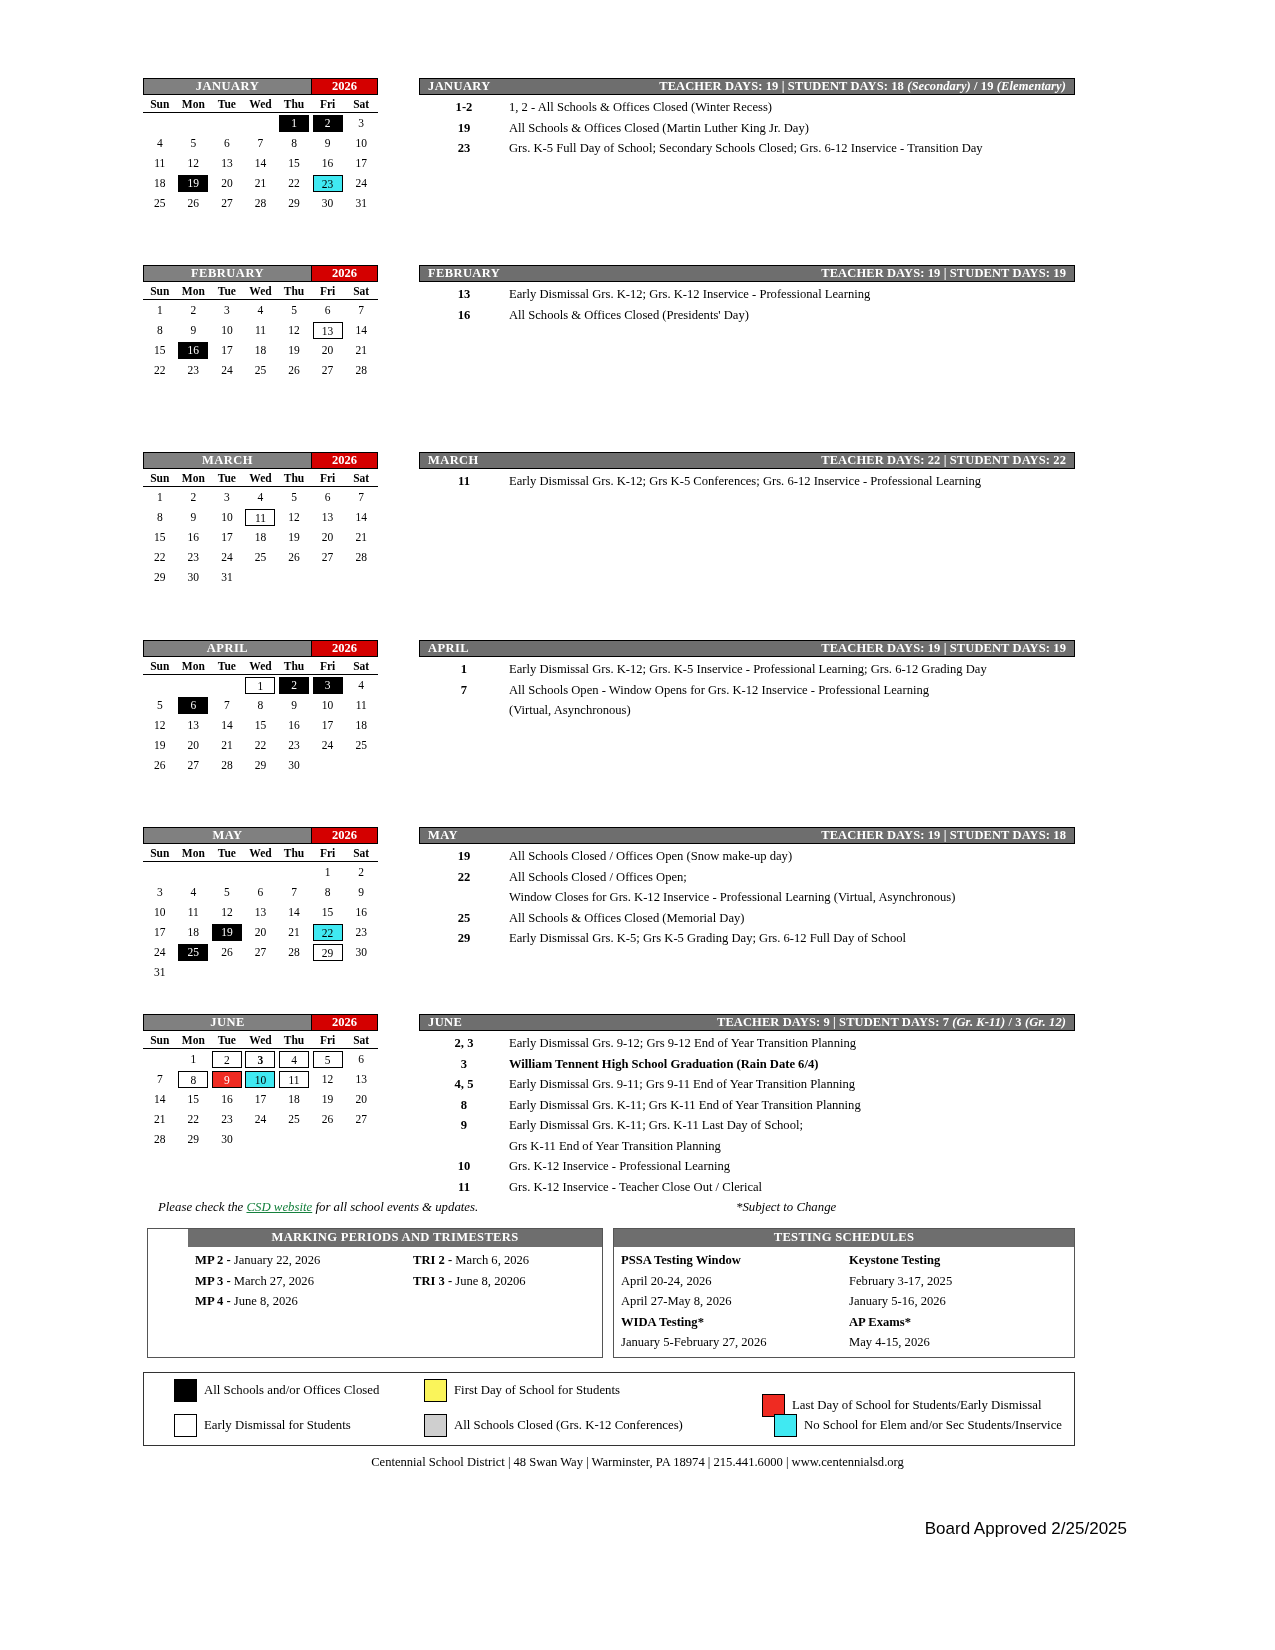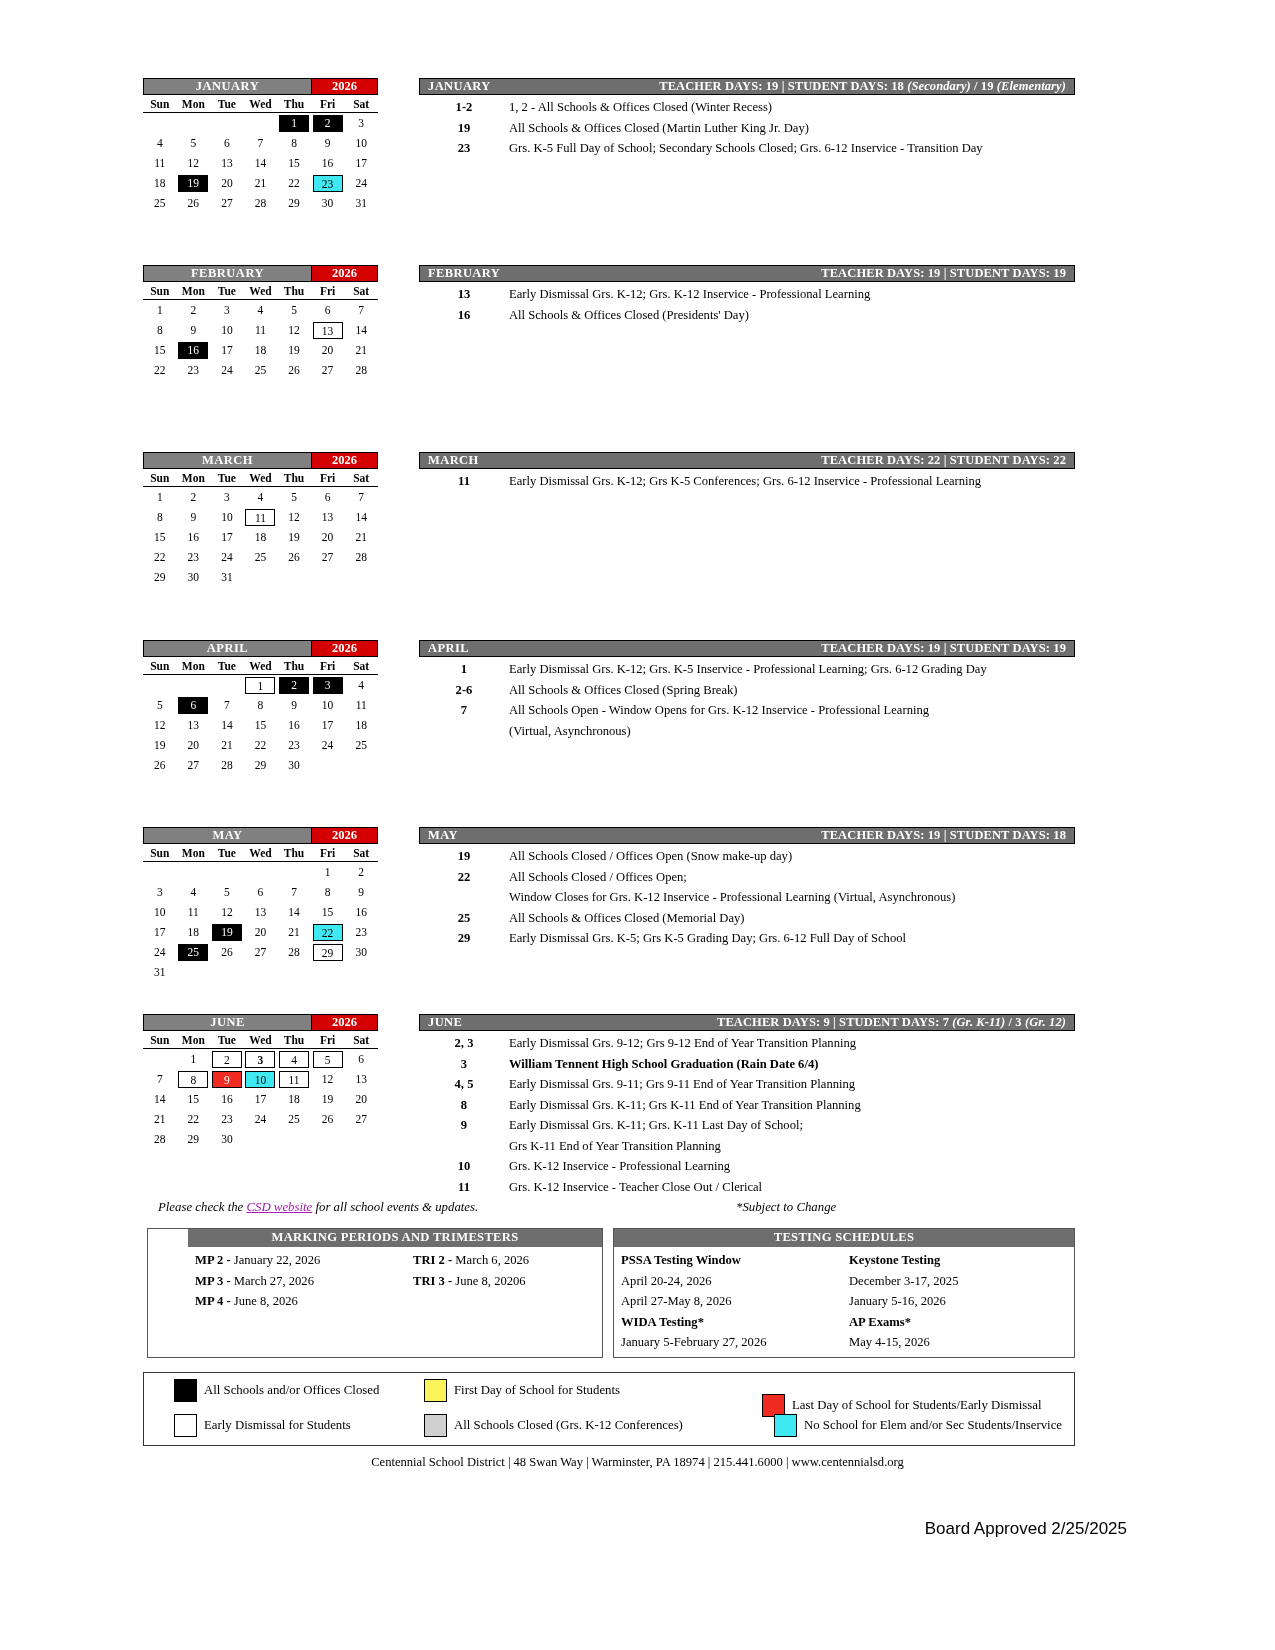--- a/index.html
+++ b/index.html
@@ -141,21 +141,21 @@
   .note-row {
     position: absolute;
     left: 143px;
     width: 932px;
     top: 1200px;
     font-style: italic;
     font-size: 12.8px;
   }
   .note-left { position: absolute; left: 15px; top: 0; }
   .note-right { position: absolute; left: 593px; top: 0; }
-  .link { color: #a21caf; text-decoration: underline; }
+  .link { color: #15803d; text-decoration: underline; }
 
   
   .info-box {
     position: absolute;
     border: 1.5px solid #555;
     box-sizing: border-box;
     background: #fff;
   }
   .info-head {
     background: #6e6e6e;
@@ -825,24 +825,20 @@
               <div class="ev-month">APRIL</div>
               <div class="ev-days"><span>TEACHER DAYS: 19 | STUDENT DAYS: 19</span></div>
             </div>
             <table class="events">
               <tbody>
                 <tr>
                   <td class="ev-date">1</td>
                   <td class="ev-desc">Early Dismissal Grs. K-12; Grs. K-5 Inservice - Professional Learning; Grs. 6-12 Grading Day</td>
                 </tr>
                 <tr>
-                  <td class="ev-date">2-6</td>
-                  <td class="ev-desc">All Schools &amp; Offices Closed (Spring Break)</td>
-                </tr>
-                <tr>
                   <td class="ev-date">7</td>
                   <td class="ev-desc">All Schools Open - Window Opens for Grs. K-12 Inservice - Professional Learning</td>
                 </tr>
                 <tr>
                   <td class="ev-date"></td>
                   <td class="ev-desc">(Virtual, Asynchronous)</td>
                 </tr>
               </tbody>
             </table>
           </div>
@@ -1250,21 +1246,21 @@
 
   <div class="info-box" style="left:613px; top:1228px; width:462px; height:130px;">
     <div class="info-head">TESTING SCHEDULES</div>
     <div class="info-body" id="ts-host">
         <div class="info-row">
           <b class="c1" style="width: 228px; display: inline-block;">PSSA Testing Window</b>
           <b class="c2">Keystone Testing</b>
         </div>
         <div class="info-row">
           <span class="c1" style="width: 228px; display: inline-block;">April 20-24, 2026</span>
-          <span class="c2">December 3-17, 2025</span>
+          <span class="c2">February 3-17, 2025</span>
         </div>
         <div class="info-row">
           <span class="c1" style="width: 228px; display: inline-block;">April 27-May 8, 2026</span>
           <span class="c2">January 5-16, 2026</span>
         </div>
         <div class="info-row">
           <b class="c1" style="width: 228px; display: inline-block;">WIDA Testing*</b>
           <b class="c2">AP Exams*</b>
         </div>
         <div class="info-row">

